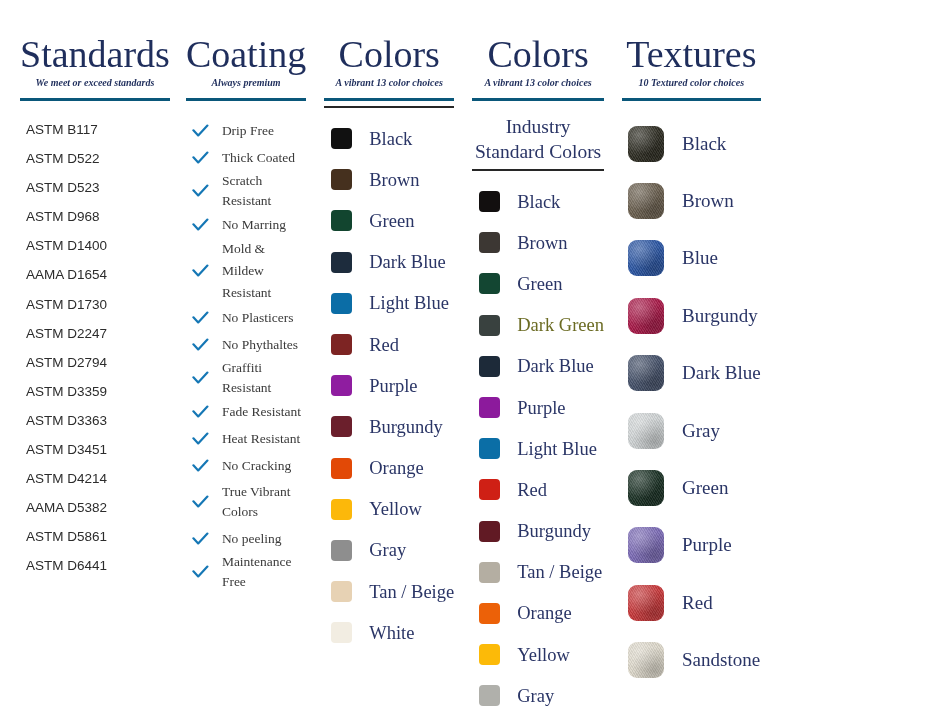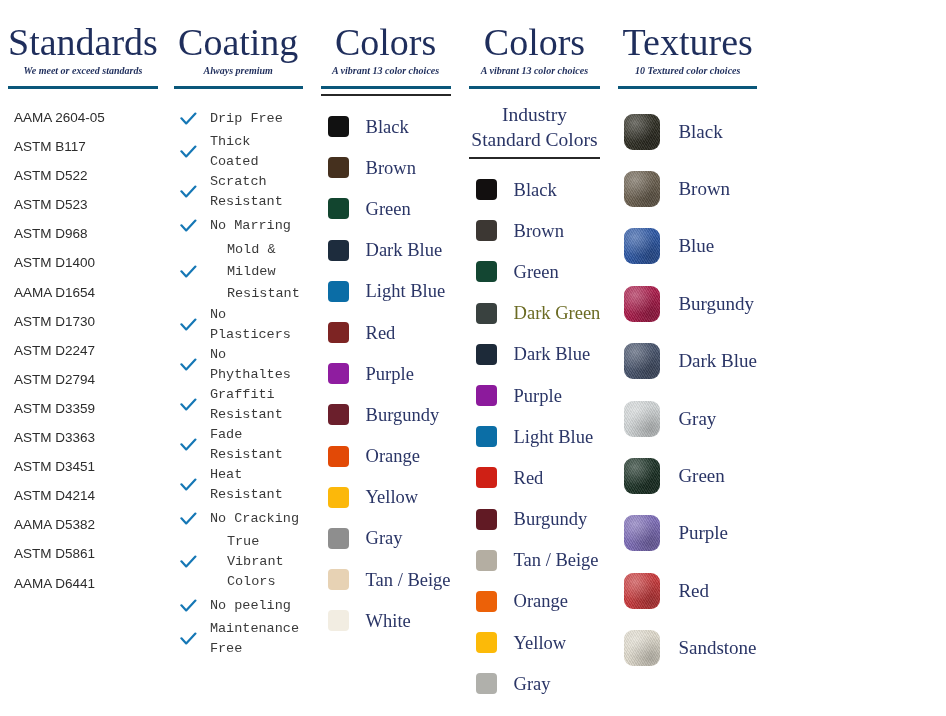--- a/index.html
+++ b/index.html
@@ -11,21 +11,21 @@
     height: 716px;
     background: #ffffff;
     font-family: "Liberation Sans", sans-serif;
     overflow: hidden;
   }
   .board {
     display: flex;
     width: 765px;
     height: 716px;
     box-sizing: border-box;
-    padding: 0;
+    padding: 12px;
   }
   .col {
     box-sizing: border-box;
     position: relative;
   }
   .col-standards { width: 191px; padding: 0 8px 0 8px; }
   .col-coating   { width: 192px; padding: 0 10px 0 8px; }
   .col-colors-a  { width: 193px; padding: 0 10px 0 8px; }
   .col-colors-b  { width: 193px; padding: 0 10px 0 8px; }
   .col-textures  { width: 177px; padding: 0 8px 0 8px; }
@@ -86,26 +86,26 @@
     width: 18px;
     flex: 0 0 18px;
     color: #1577b5;
     margin-right: 12px;
     display: flex;
     align-items: center;
     justify-content: center;
   }
   .check svg { display:block; }
   .coat-label {
-    font-family: Liberation Mono, monospace;
+    font-family: Liberation Serif, serif;
     font-size: 13.5px;
     line-height: 20px;
     color: #3a3a3a;
   }
-  .coat-item.two-line { min-height: 46px; gap: 17px; }
+  .coat-item.two-line { min-height: 46px; }
 
   
   .sub-head {
     margin-top: 13px;
     text-align: center;
   }
   .sub-head-title {
     font-family: "Liberation Serif", serif;
     font-size: 19.5px;
     line-height: 25px;
@@ -178,37 +178,36 @@
 
 <div class="board">
 
   <div class="col col-standards">
     <div class="col-head">
       <div class="col-title">Standards</div>
       <div class="col-sub">We meet or exceed standards</div>
     </div>
     <div class="head-rule"></div>
     <div class="std-list" id="std-list">
-        <div class="std-item">AAMA 2604-05</div>
         <div class="std-item">ASTM B117</div>
         <div class="std-item">ASTM D522</div>
         <div class="std-item">ASTM D523</div>
         <div class="std-item">ASTM D968</div>
         <div class="std-item">ASTM D1400</div>
         <div class="std-item">AAMA D1654</div>
         <div class="std-item">ASTM D1730</div>
         <div class="std-item">ASTM D2247</div>
         <div class="std-item">ASTM D2794</div>
         <div class="std-item">ASTM D3359</div>
         <div class="std-item">ASTM D3363</div>
         <div class="std-item">ASTM D3451</div>
         <div class="std-item">ASTM D4214</div>
         <div class="std-item">AAMA D5382</div>
         <div class="std-item">ASTM D5861</div>
-        <div class="std-item">AAMA D6441</div>
+        <div class="std-item">ASTM D6441</div>
       </div>
   </div>
 
   <div class="col col-coating">
     <div class="col-head">
       <div class="col-title">Coating</div>
       <div class="col-sub">Always premium</div>
     </div>
     <div class="head-rule"></div>
     <div class="coat-list" id="coat-list">

